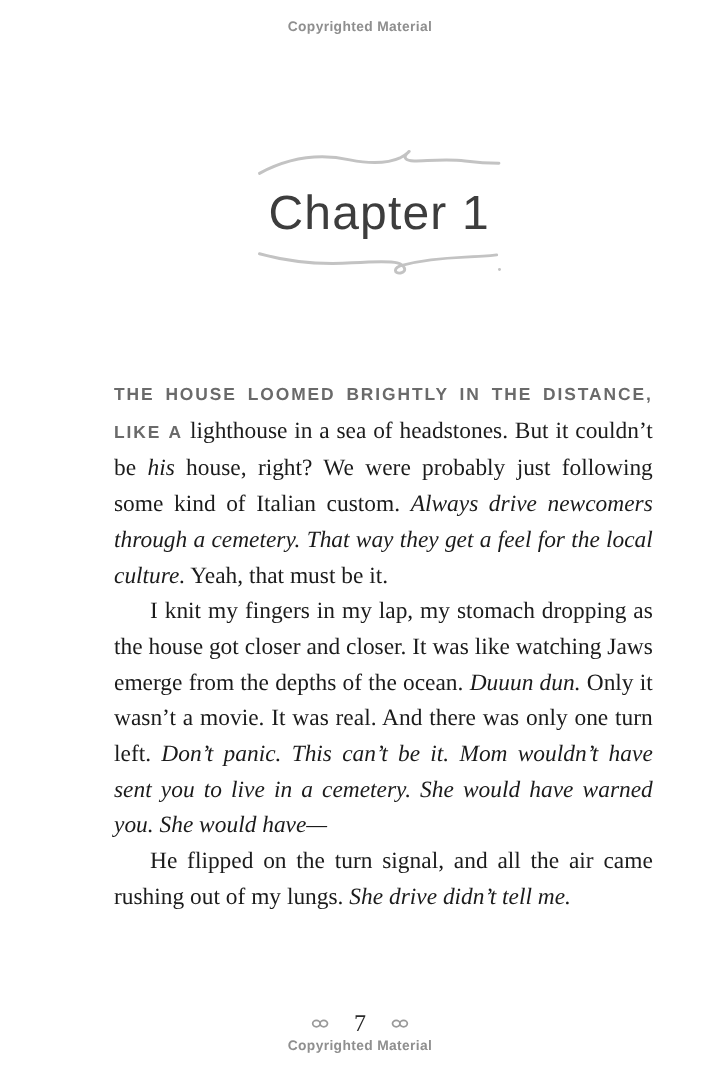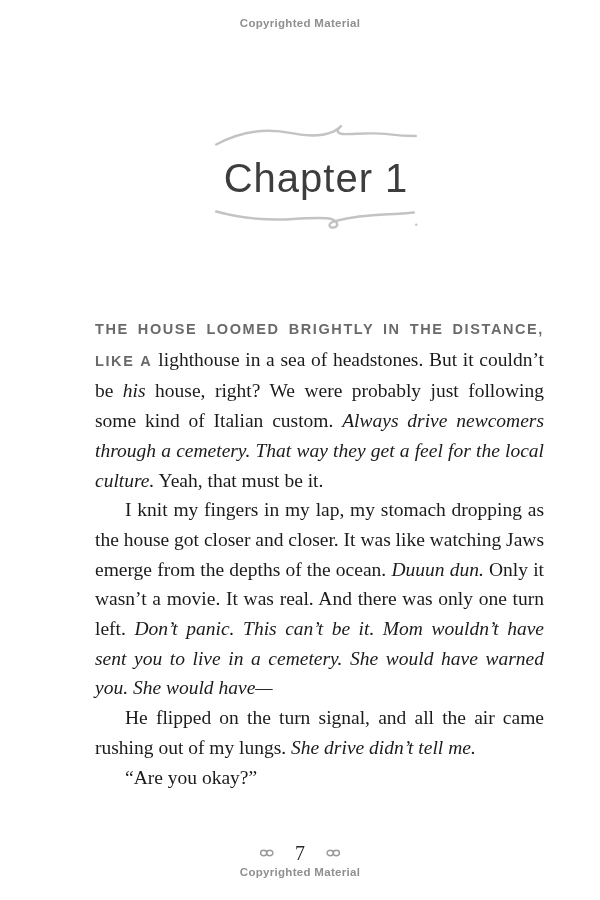--- a/index.html
+++ b/index.html
@@ -78,21 +78,20 @@
     <svg class="flourish" viewBox="0 0 220 34">
       <path d="M4,9 C26,15 56,19 86,17 C102,16 118,15 126,17 C133,19 135,25 129,26 C123,27 122,21 131,19 C143,16 164,13 186,12 C198,11.5 206,11 214,10"></path>
       <circle class="dot" cx="216.5" cy="23" r="1.3"></circle>
     </svg>
   </div>
 
   <div class="body-text">
       <p><span class="run-caps">THE HOUSE LOOMED BRIGHTLY IN THE DISTANCE, LIKE A </span><span class="run-normal">lighthouse in a sea of headstones. But it couldn’t be </span><span class="run-italic">his</span><span class="run-normal"> house, right? We were probably just following some kind of Italian custom. </span><span class="run-italic">Always drive newcomers through a cemetery. That way they get a feel for the local culture.</span><span class="run-normal"> Yeah, that must be it.</span></p>
       <p class="indent"><span class="run-normal">I knit my fingers in my lap, my stomach dropping as the house got closer and closer. It was like watching Jaws emerge from the depths of the ocean. </span><span class="run-italic">Duuun dun.</span><span class="run-normal"> Only it wasn’t a movie. It was real. And there was only one turn left. </span><span class="run-italic">Don’t panic. This can’t be it. Mom wouldn’t have sent you to live in a cemetery. She would have warned you. She would have—</span></p>
       <p class="indent"><span class="run-normal">He flipped on the turn signal, and all the air came rushing out of my lungs. </span><span class="run-italic">She drive didn’t tell me.</span></p>
-      <p class="indent"><span class="run-normal">“Are you okay?”</span></p>
     </div>
 
   <div class="footer-row">
     <svg class="ornament" viewBox="0 0 26 14">
       <path d="M5.5,7 a3.6,3.1 0 1,1 7.2,0 a3.6,3.1 0 1,1 -7.2,0 M12.7,7 a3.6,3.1 0 1,1 7.2,0 a3.6,3.1 0 1,1 -7.2,0"></path>
     </svg>
     <div class="page-number">7</div>
     <svg class="ornament" viewBox="0 0 26 14" style="transform:scaleX(-1)">
       <path d="M5.5,7 a3.6,3.1 0 1,1 7.2,0 a3.6,3.1 0 1,1 -7.2,0 M12.7,7 a3.6,3.1 0 1,1 7.2,0 a3.6,3.1 0 1,1 -7.2,0"></path>
     </svg>

